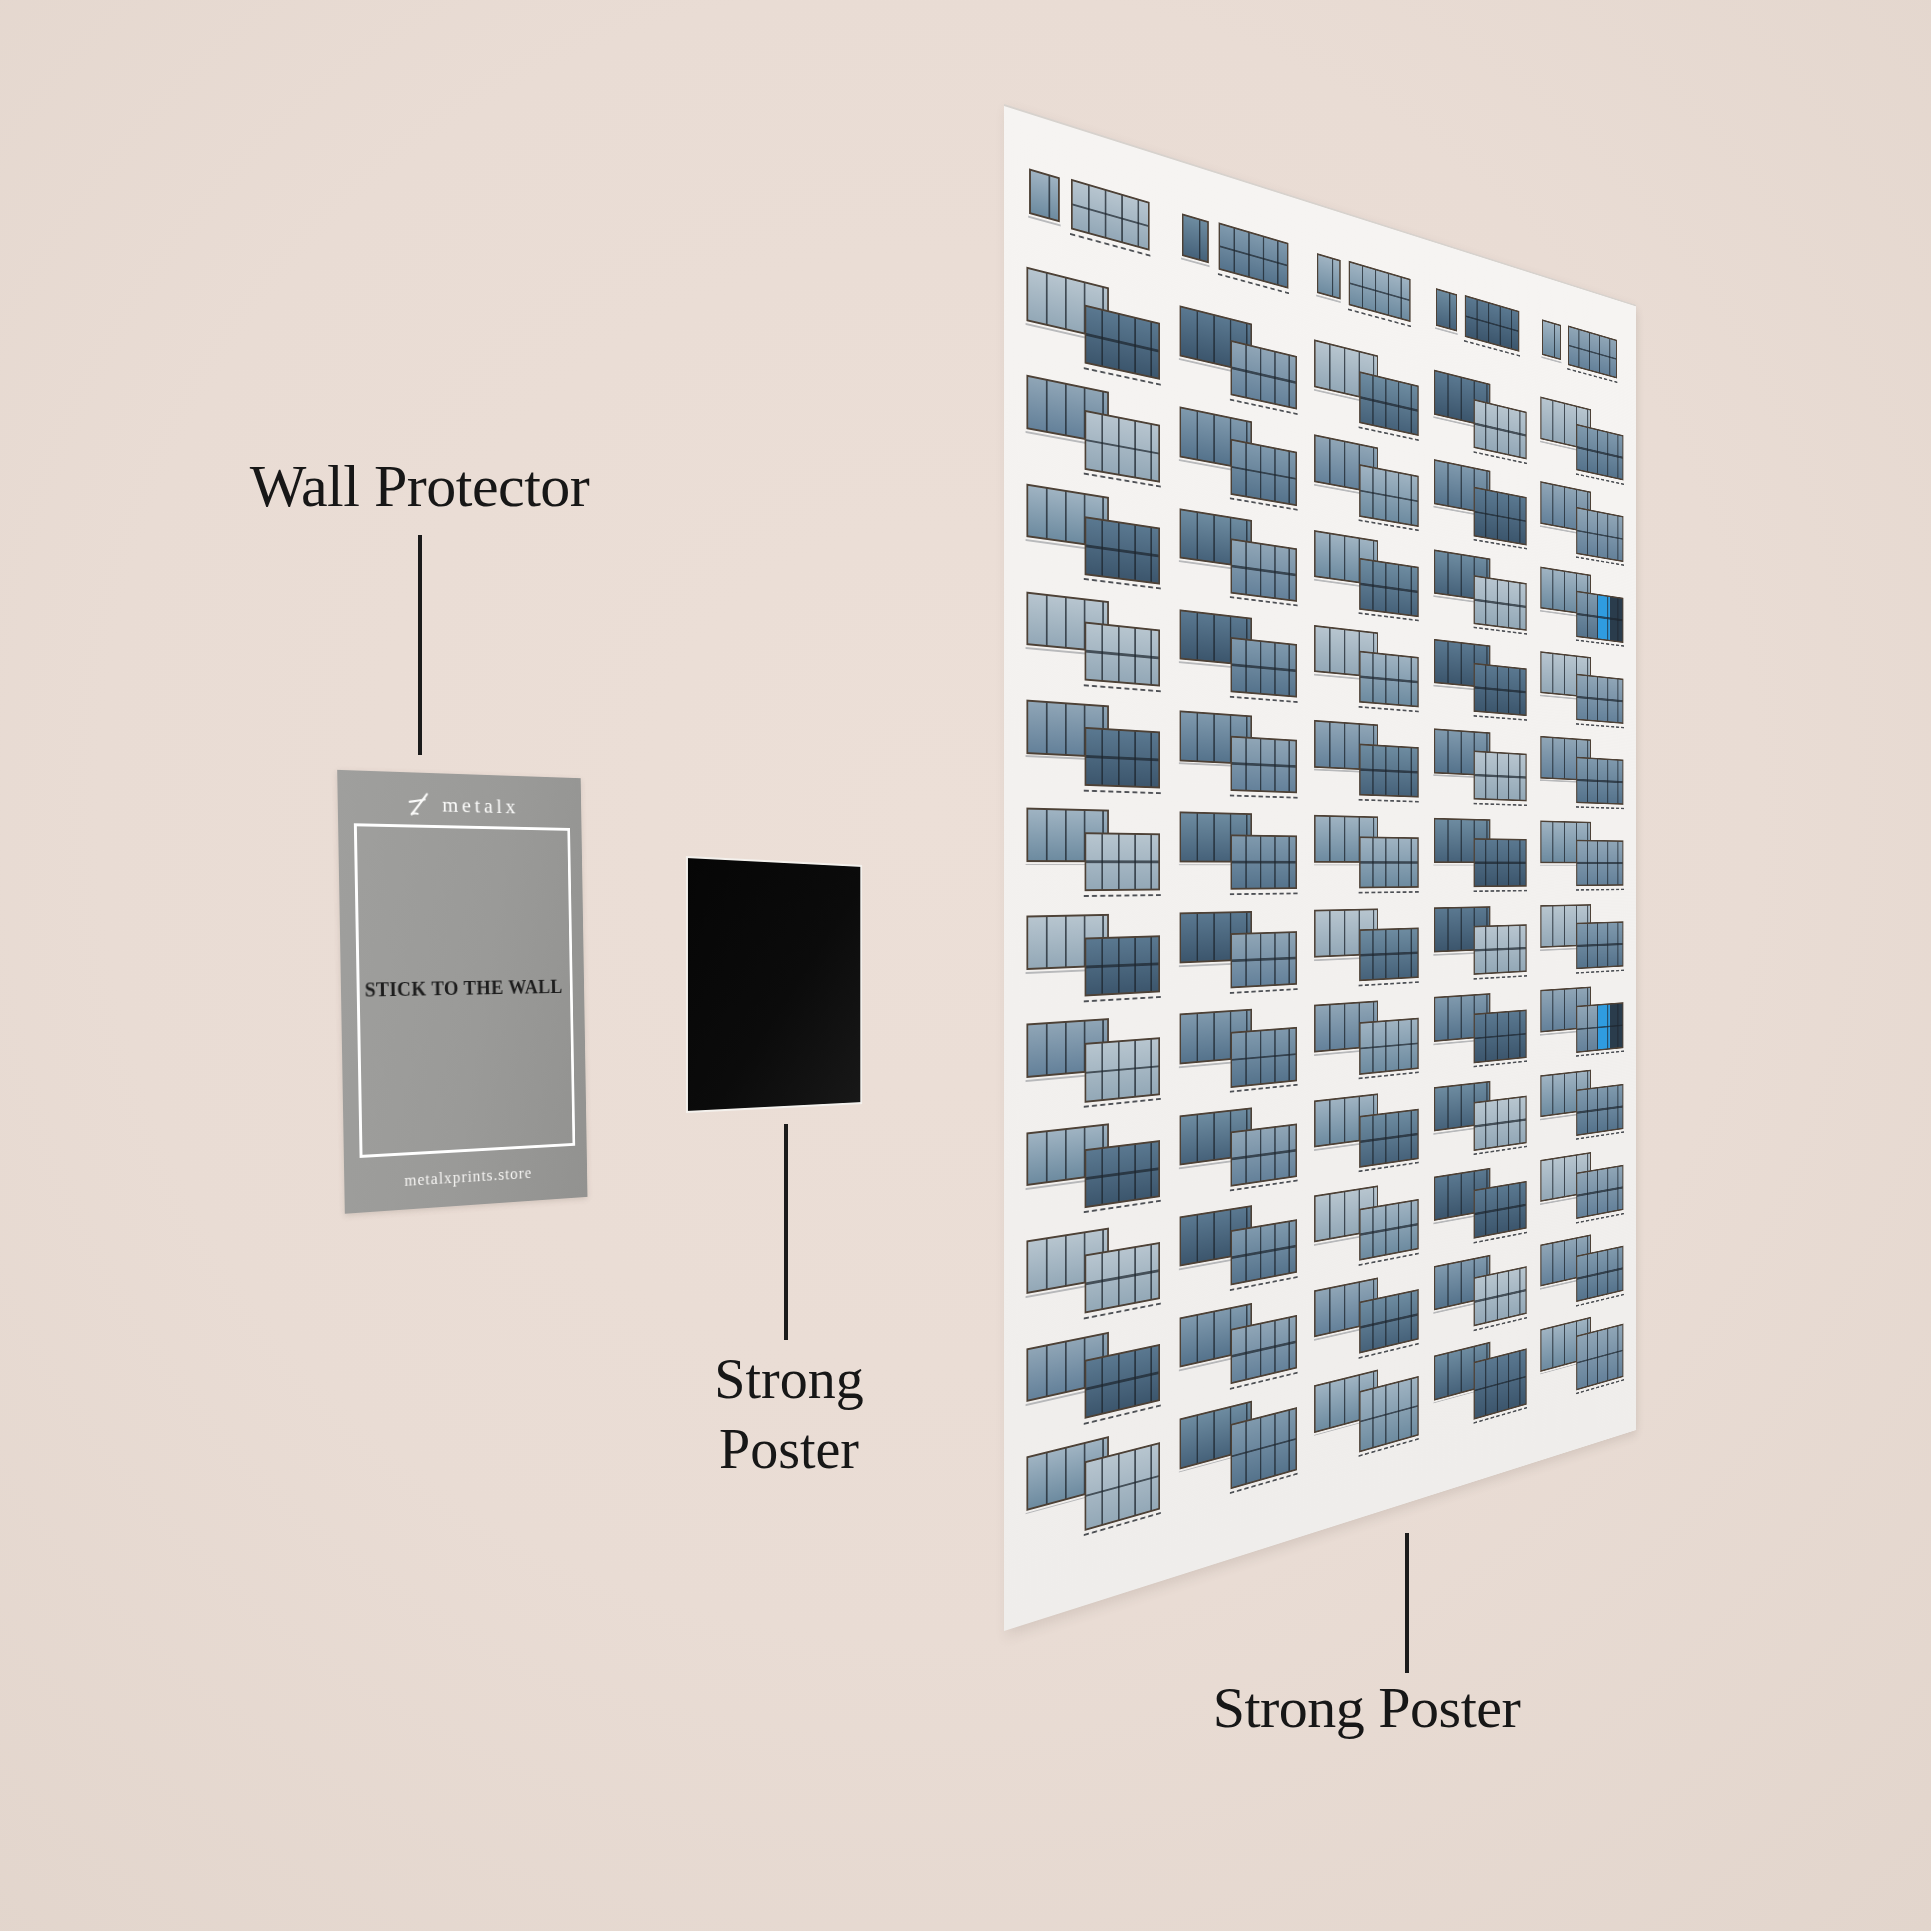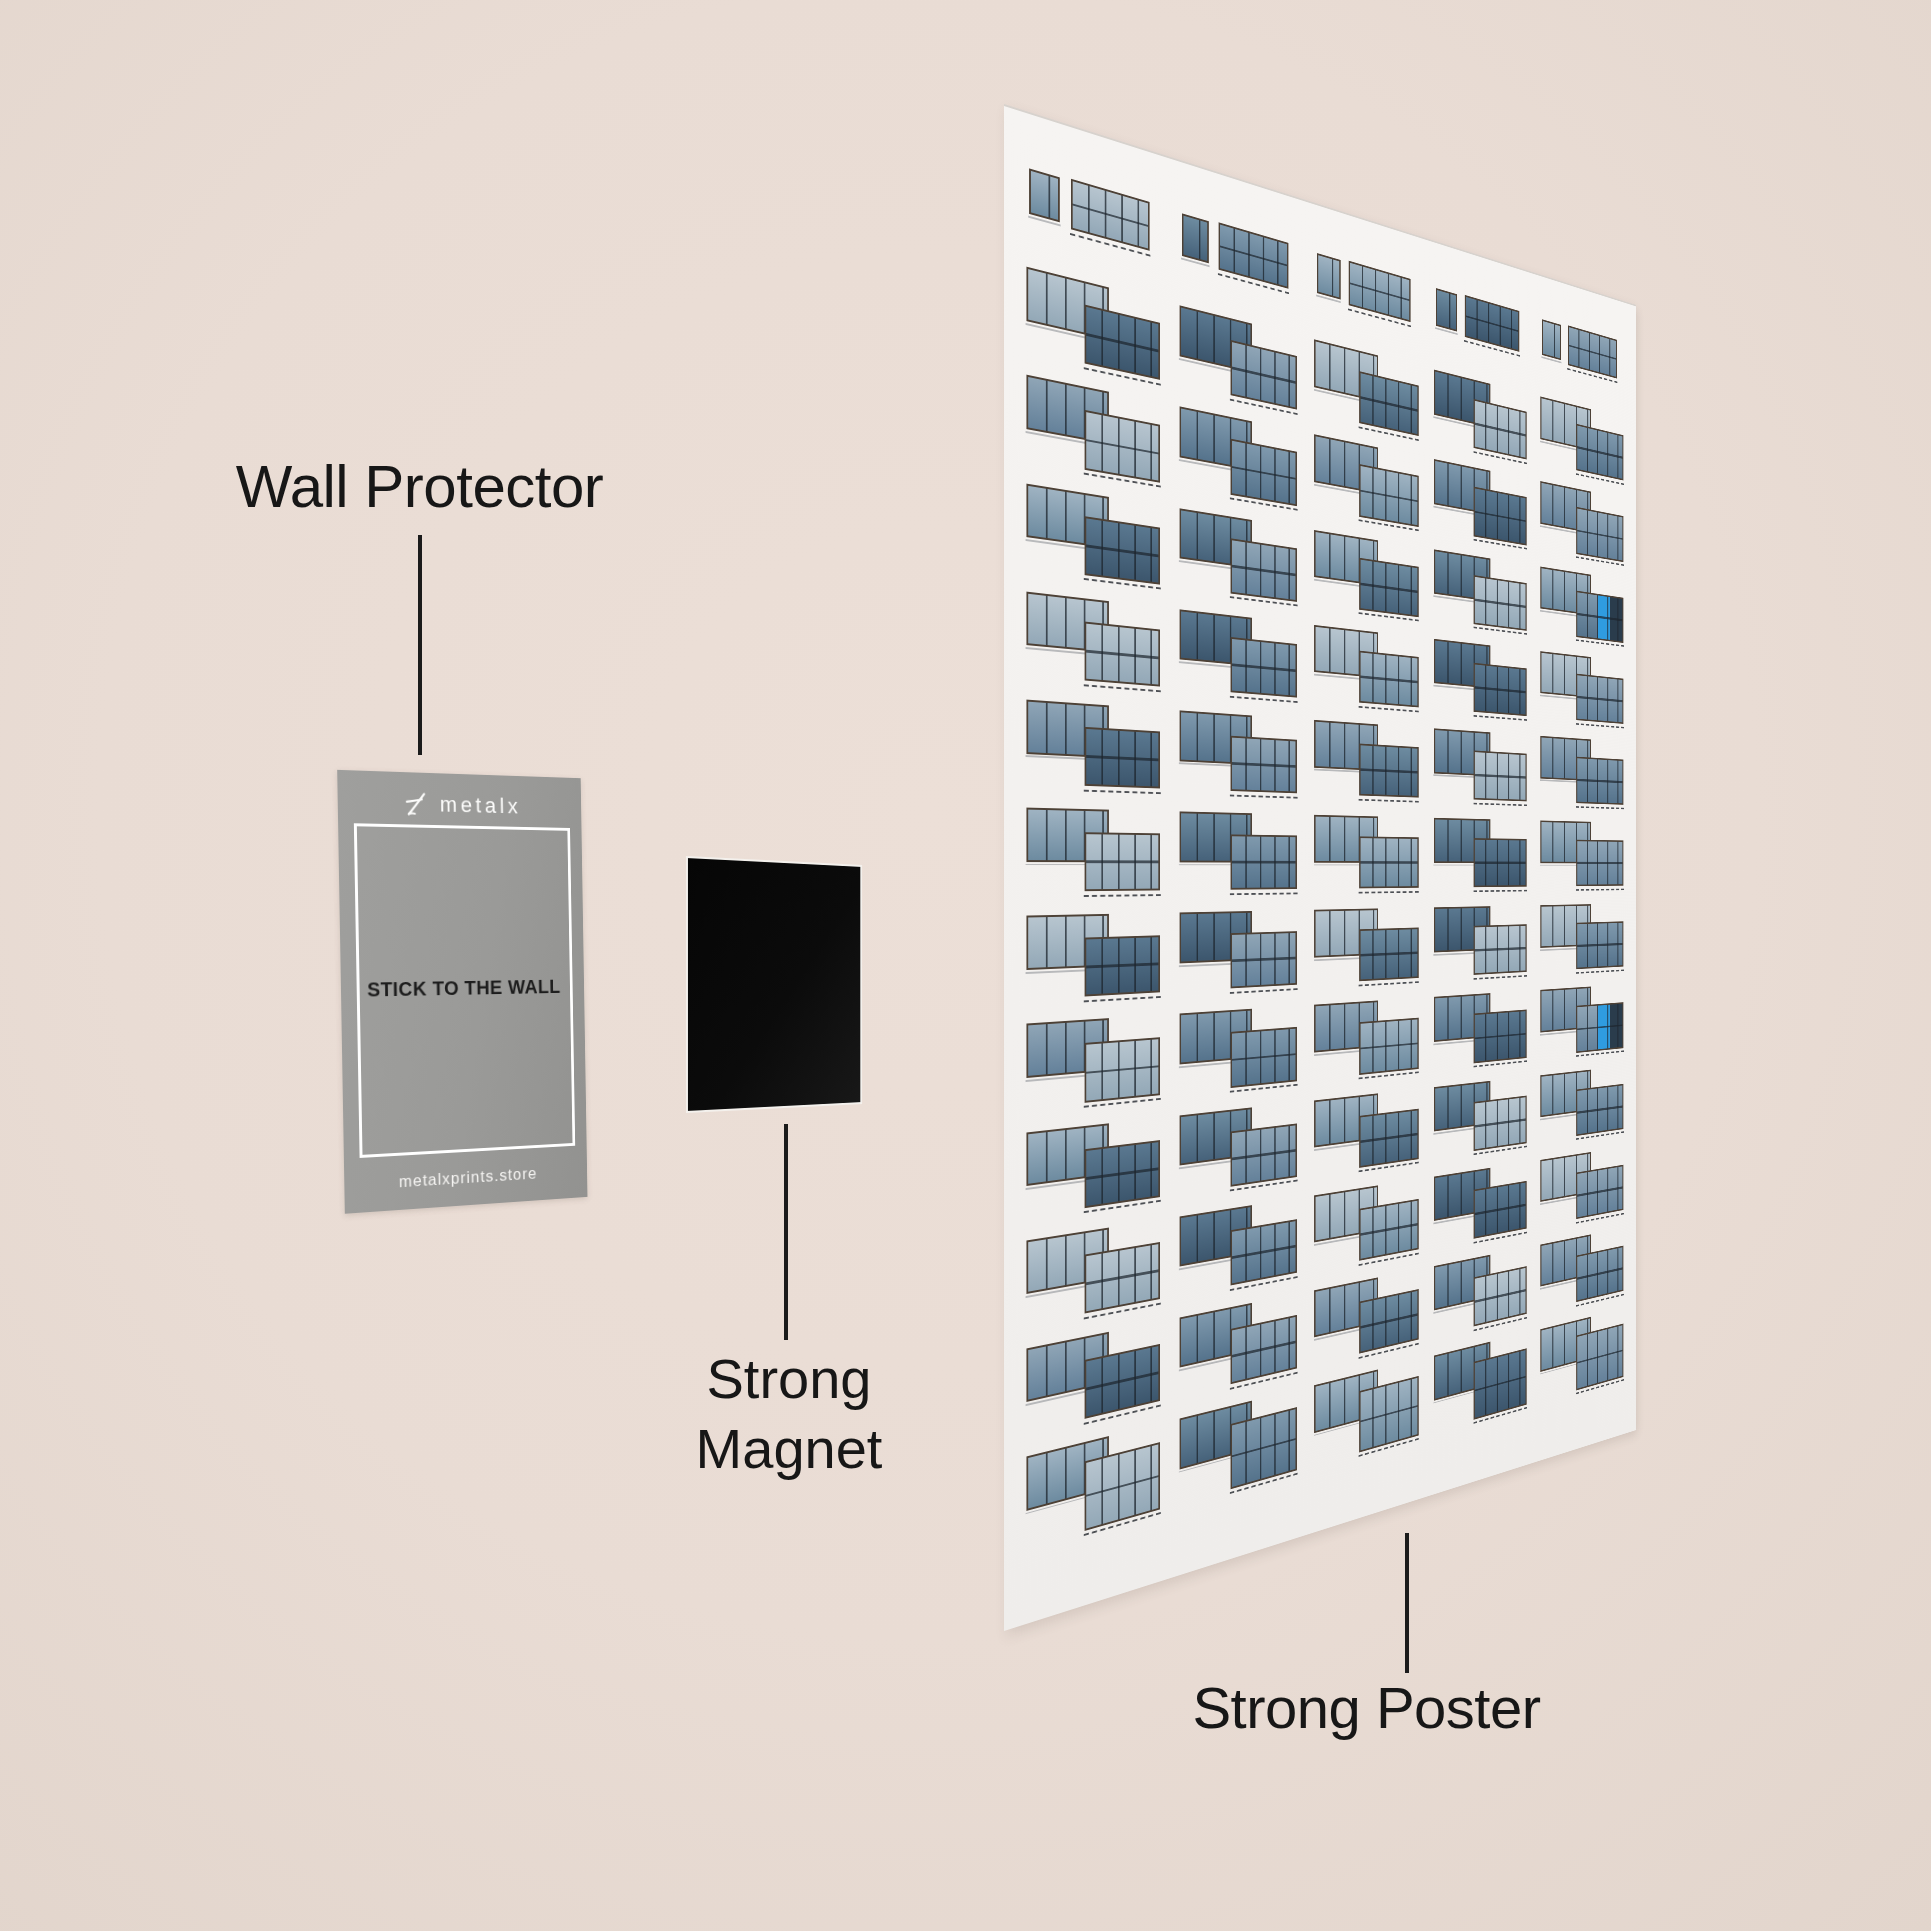--- a/index.html
+++ b/index.html
@@ -1,19 +1,19 @@
 <!DOCTYPE html>
 <html><head>
 <meta charset="utf-8">
 <style>
   html,body{margin:0;padding:0;background:#d9cdc4;}
   .stage{
     position:relative;width:1931px;height:1931px;overflow:hidden;
     background:radial-gradient(circle at 48% 42%, #ecdfd7 0%, #e9dcd4 55%, #e2d5cc 100%);
-    font-family:Liberation Sans, sans-serif;color:#161616;
+    font-family:Liberation Serif, serif;color:#161616;
   }
   .label{position:absolute;text-align:center;font-weight:400;color:#171717;}
   .label.wp{left:130px;top:452px;width:579px;font-size:60px;letter-spacing:-0.5px;}
   .label.sm{left:596px;top:1344px;width:386px;font-size:56px;line-height:70px;white-space:pre-line;}
   .label.mp{left:1077px;top:1674px;width:579px;font-size:58px;letter-spacing:-0.5px;}
   .callout-line{position:absolute;width:3.9px;background:#1b1b1b;}
   .line-wp{left:418px;top:535px;height:220px;}
   .line-sm{left:784px;top:1124px;height:216px;}
   .line-mp{left:1405px;top:1533px;height:140px;}
 
@@ -87,21 +87,21 @@
       <span class="brand-text">metalx</span>
     </div>
     <div class="frame"></div>
     <div class="message">STICK TO THE WALL</div>
     <div class="website">metalxprints.store</div>
   </div>
 
   <div class="magnet"></div>
   <div class="callout-line line-sm"></div>
   <div class="label sm">Strong
-Magnet</div>
+Poster</div>
 
   <div class="poster">
     <div class="facade" id="facade">
         <div class="cell first">
           <div class="win winA" style="background-image: repeating-linear-gradient(90deg, rgba(28, 36, 44, 0) 0px, rgba(28, 36, 44, 0) 20px, rgba(28, 36, 44, 0.75) 20px, rgba(28, 36, 44, 0.75) 22px), linear-gradient(rgb(159, 179, 194), rgb(109, 139, 160));"></div>
           <div class="win winB" style="background-image: repeating-linear-gradient(90deg, rgba(28, 36, 44, 0) 0px, rgba(28, 36, 44, 0) 18.3px, rgba(28, 36, 44, 0.75) 18.3px, rgba(28, 36, 44, 0.75) 20px), linear-gradient(rgba(28, 36, 44, 0) 0px, rgba(28, 36, 44, 0) 48%, rgba(28, 36, 44, 0.7) 48%, rgba(28, 36, 44, 0.7) 52%, rgba(28, 36, 44, 0) 52%), linear-gradient(rgb(183, 197, 207), rgb(147, 168, 183));"></div>
         </div>
         <div class="cell first">
           <div class="win winA" style="background-image: repeating-linear-gradient(90deg, rgba(28, 36, 44, 0) 0px, rgba(28, 36, 44, 0) 20px, rgba(28, 36, 44, 0.75) 20px, rgba(28, 36, 44, 0.75) 22px), linear-gradient(rgb(109, 139, 160), rgb(70, 98, 122));"></div>
           <div class="win winB" style="background-image: repeating-linear-gradient(90deg, rgba(28, 36, 44, 0) 0px, rgba(28, 36, 44, 0) 18.3px, rgba(28, 36, 44, 0.75) 18.3px, rgba(28, 36, 44, 0.75) 20px), linear-gradient(rgba(28, 36, 44, 0) 0px, rgba(28, 36, 44, 0) 48%, rgba(28, 36, 44, 0.7) 48%, rgba(28, 36, 44, 0.7) 52%, rgba(28, 36, 44, 0) 52%), linear-gradient(rgb(127, 153, 173), rgb(85, 115, 140));"></div>

